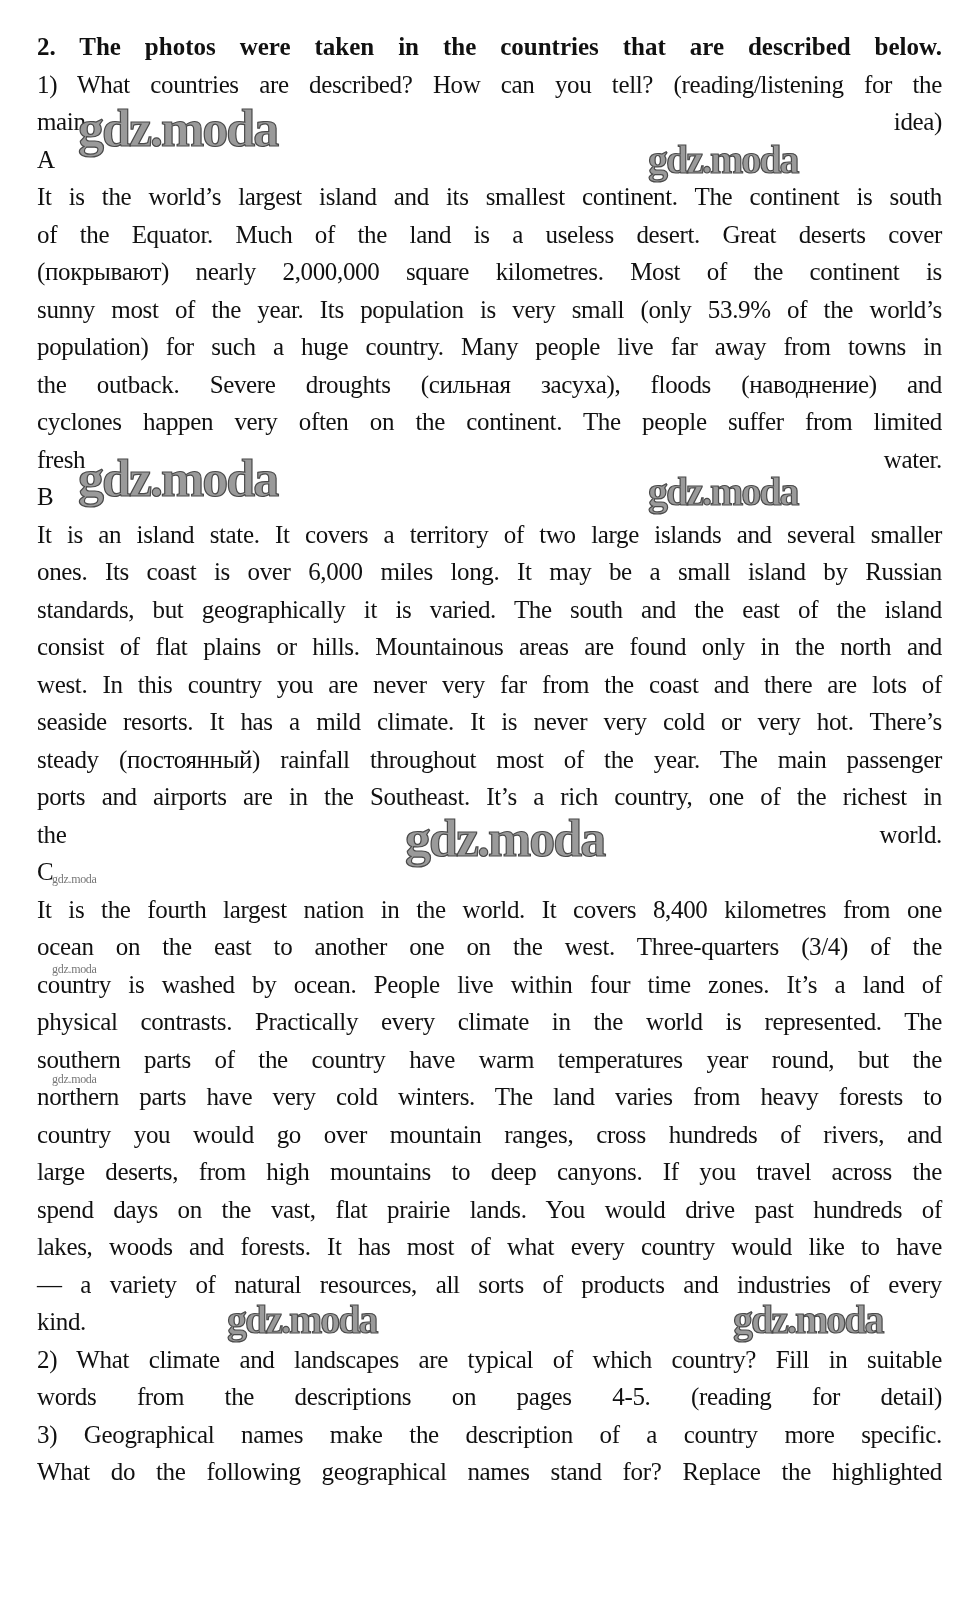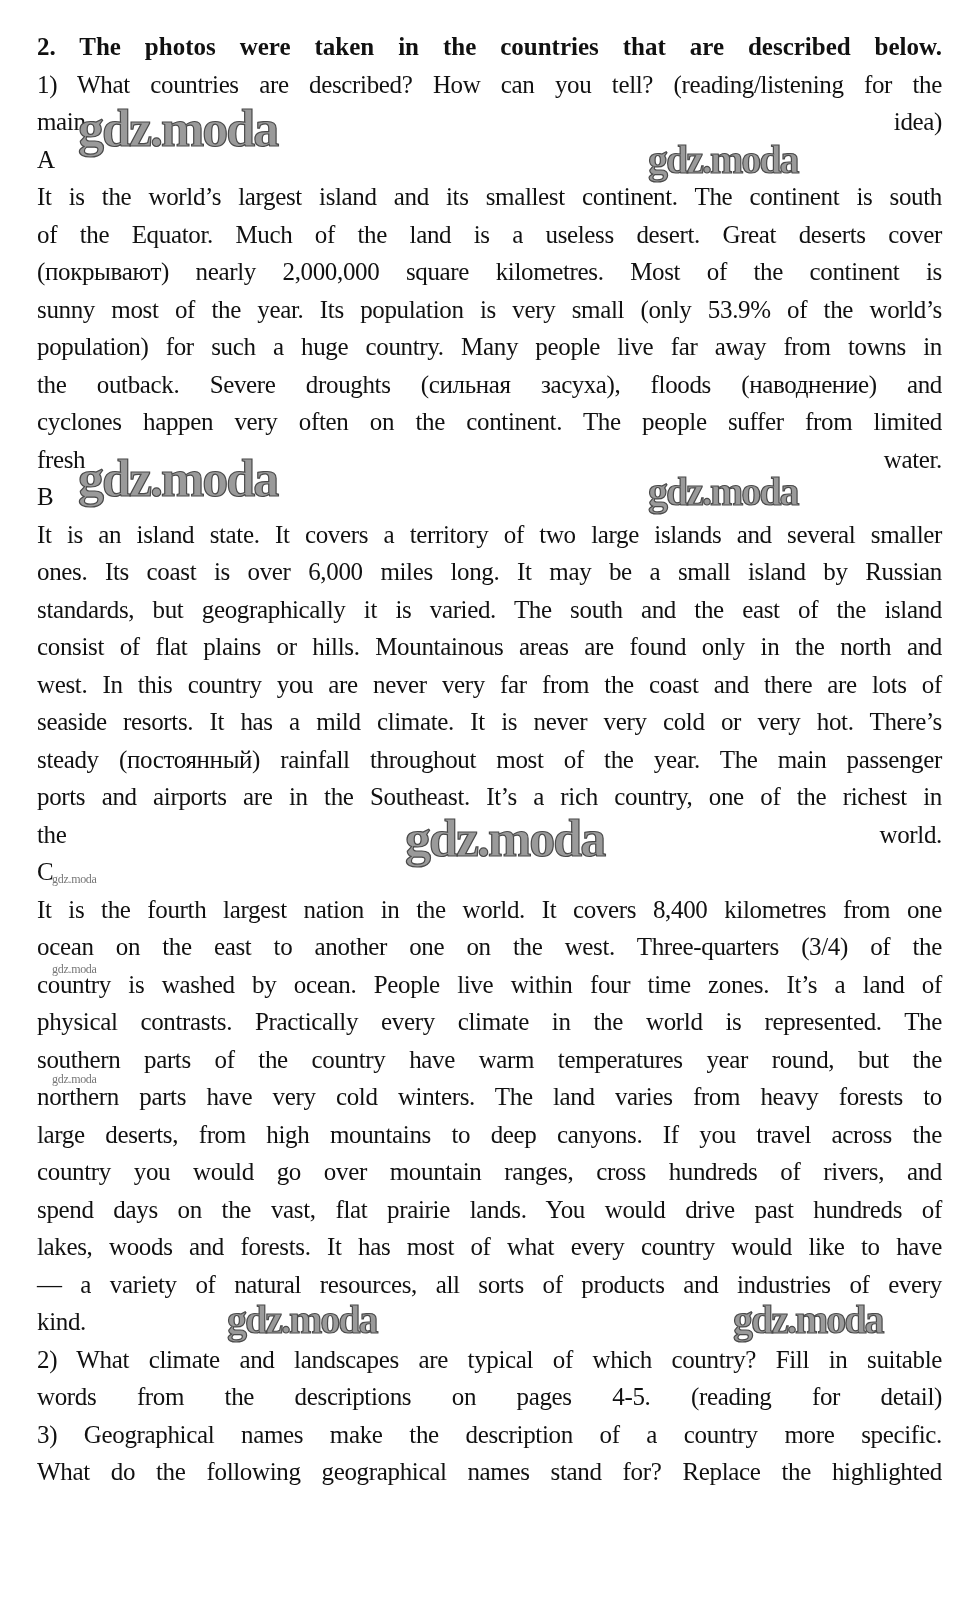--- a/index.html
+++ b/index.html
@@ -60,22 +60,22 @@
     <span style="float:right;">world.</span>
   </span>
 
   <span class="line last">C</span>
   <span class="line">It is the fourth largest nation in the world. It covers 8,400 kilometres from one</span>
   <span class="line">ocean on the east to another one on the west. Three-quarters (3/4) of the</span>
   <span class="line">country is washed by ocean. People live within four time zones. It’s a land of</span>
   <span class="line">physical contrasts. Practically every climate in the world is represented. The</span>
   <span class="line">southern parts of the country have warm temperatures year round, but the</span>
   <span class="line">northern parts have very cold winters. The land varies from heavy forests to</span>
+  <span class="line">country you would go over mountain ranges, cross hundreds of rivers, and</span>
   <span class="line">large deserts, from high mountains to deep canyons. If you travel across the</span>
-  <span class="line">country you would go over mountain ranges, cross hundreds of rivers, and</span>
   <span class="line">spend days on the vast, flat prairie lands. You would drive past hundreds of</span>
   <span class="line">lakes, woods and forests. It has most of what every country would like to have</span>
   <span class="line">— a variety of natural resources, all sorts of products and industries of every</span>
   <span class="line last">kind.</span>
 
   <span class="line">2) What climate and landscapes are typical of which country? Fill in suitable</span>
   <span class="line">words from the descriptions on pages 4-5. (reading for detail)</span>
   <span class="line">3) Geographical names make the description of a country more specific.</span>
   <span class="line">What do the following geographical names stand for? Replace the highlighted</span>
 </div>

